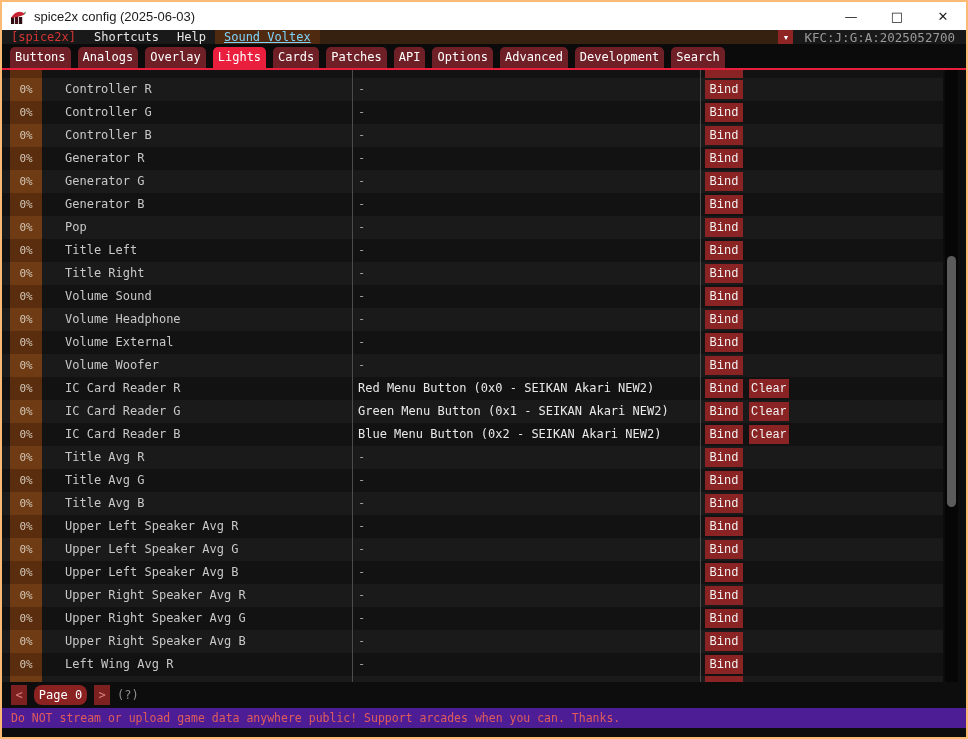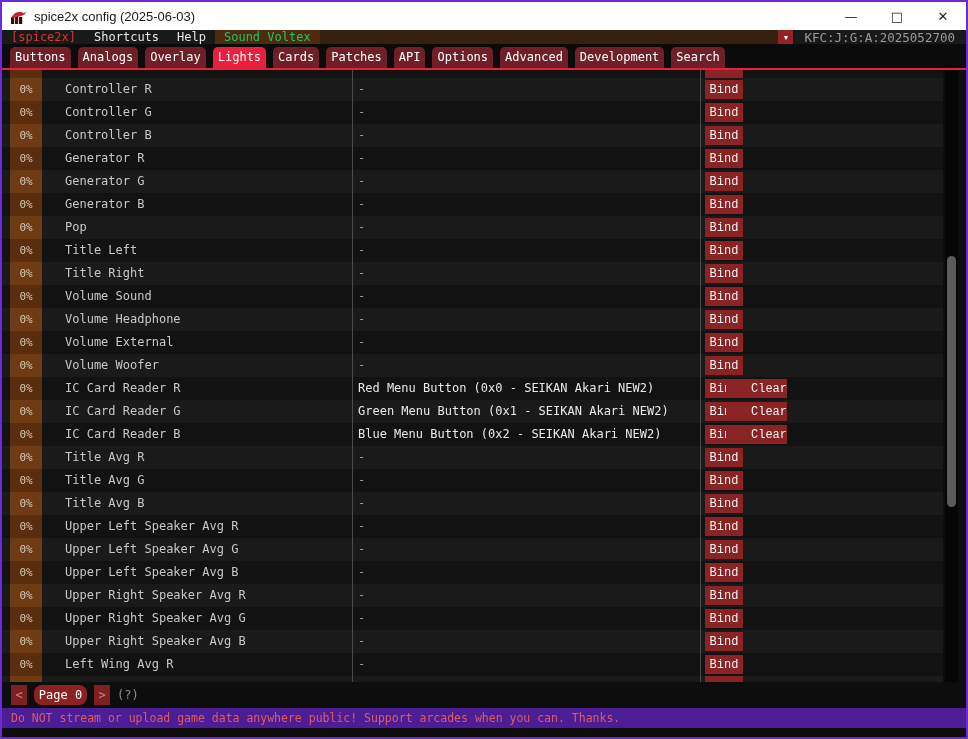--- a/index.html
+++ b/index.html
@@ -1,40 +1,40 @@
 <!DOCTYPE html>
 <html><head>
 <meta charset="utf-8">
 <style>
   * { margin:0; padding:0; box-sizing:border-box; }
   html,body { background:#000; }
   body { width:968px; height:739px; overflow:hidden; }
   .window {
     position:relative; width:968px; height:739px;
-    background:#0d0d0d; border:2px solid #6d28d9;
+    background:#0d0d0d; border:2px solid #fdba74;
     font-family:"DejaVu Sans Mono", monospace;
   }
   
   .titlebar {
     height:28px; background:#ffffff; display:flex; align-items:center;
     padding-left:8px; font-family:"Liberation Sans", sans-serif;
   }
   .app-icon { width:17px; height:17px; margin-right:7px; flex:0 0 auto; }
   .title-text { font-size:13px; color:#1b1b1b; }
   .win-controls { margin-left:auto; display:flex; height:100%; }
   .win-btn {
     width:46px; height:100%; display:flex; align-items:center; justify-content:center;
     font-size:13px; color:#1f1f1f; background:transparent; border:none;
     font-family:"DejaVu Sans", sans-serif; cursor:default;
   }
   
   .menubar { height:14px; background:#191919; display:flex; align-items:stretch; font-size:12px; }
   .menu-item { display:flex; align-items:center; padding:0 9px; color:#e6e6e6; }
   .menu-item.brand { color:#d83434; }
-  .menu-item.game { background:#4f2a10; color:#22c55e; }
+  .menu-item.game { background:#4f2a10; color:#7dd3fc;text-decoration:underline; }
   .menu-fill { flex:1; background:#36200f; }
   .menu-drop {
     width:15px; background:#8e2424; border:none; color:#fff; font-size:7px;
     display:flex; align-items:center; justify-content:center;
   }
   .menu-version { display:flex; align-items:center; padding:0 11px; color:#9a9a9a; font-size:12.5px; }
   
   .tabbar {
     height:26px; background:#0b0b0b; display:flex; align-items:flex-end;
     padding-left:8px; gap:7px; border-bottom:2px solid #ea1e3d;
@@ -63,21 +63,21 @@
     position:absolute; left:356px; top:0; line-height:23px;
     font-size:12px; color:#9c9c9c; white-space:nowrap;
   }
   .binding.bound { color:#e9e9e9; }
   .btn {
     position:absolute; top:2px; height:19px; border:none; background:#8a2323;
     color:#f4f4f4; font-family:Liberation Mono, monospace; font-size:12px;
     text-align:center; padding:0; cursor:default;
   }
   .btn.bind  { left:703px; width:38px; }
-  .btn.clear { left:724px; width:61px;text-align:right; }
+  .btn.clear { left:747px; width:40px; }
   .vp-row.partial   { height:8px; }
   .vp-row.partial-b { height:6px; }
   .vp-row.partial .btn, .vp-row.partial-b .btn { top:0; height:100%; }
   .divider { position:absolute; top:0; bottom:0; width:1px; background:#4c4c4c; }
   .divider.d1 { left:350px; }
   .divider.d2 { left:698px; }
   .scroll-track { position:absolute; top:0; bottom:0; left:943px; width:13px; background:#060606; }
   .scroll-thumb { position:absolute; left:945px; top:186px; width:9px; height:251px; background:#5b5b5b; border-radius:5px; }
   
   .pager { height:26px; display:flex; align-items:center; gap:7px; padding-left:9px; background:#0d0d0d; }

